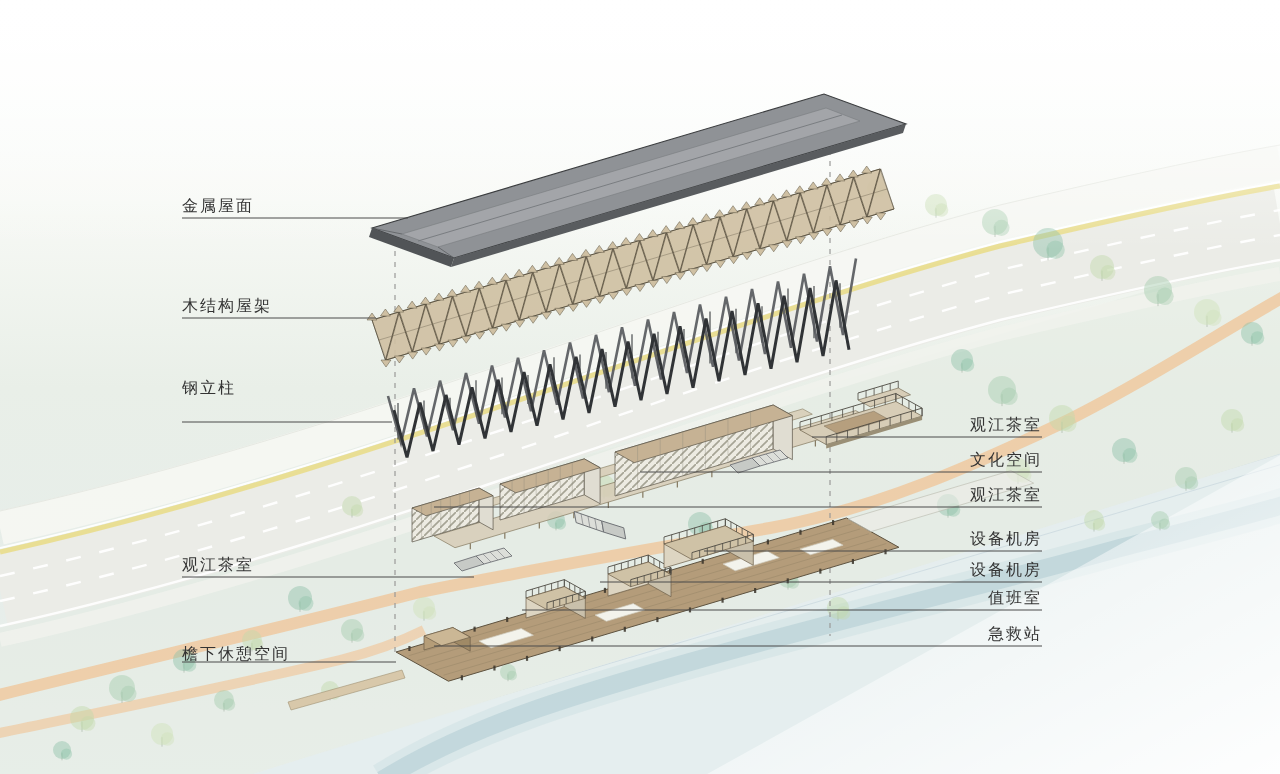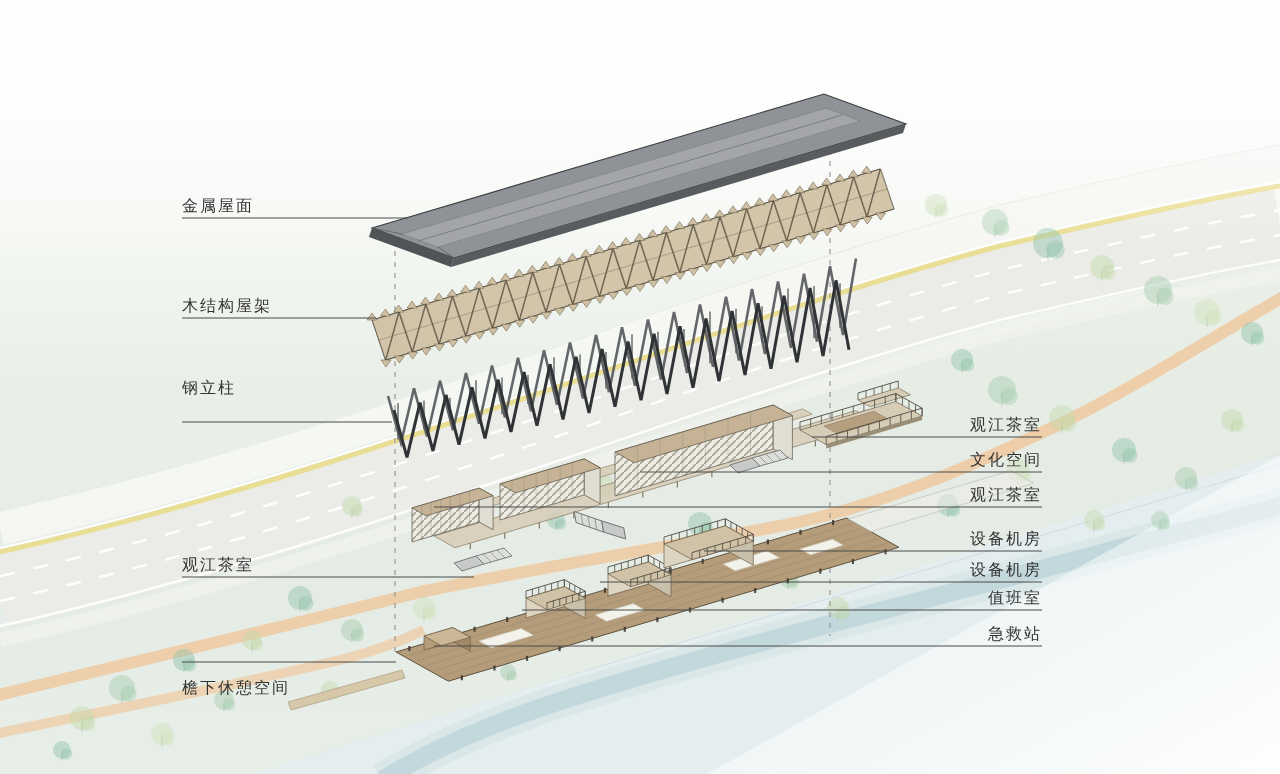--- a/index.html
+++ b/index.html
@@ -642,21 +642,21 @@
         <line x1="600" y1="582" x2="1042" y2="582" stroke="#4a4a4a" stroke-width="1" fill="none"></line>
         <line x1="522" y1="610" x2="1042" y2="610" stroke="#4a4a4a" stroke-width="1" fill="none"></line>
         <line x1="434" y1="646" x2="1042" y2="646" stroke="#4a4a4a" stroke-width="1" fill="none"></line>
       </g>
   </svg>
 
   <div class="lbl l" style="top:198px">金属屋面</div>
   <div class="lbl l" style="top:298px">木结构屋架</div>
   <div class="lbl l" style="top:380px">钢立柱</div>
   <div class="lbl l" style="top:557px">观江茶室</div>
-  <div class="lbl l" style="top:680px">檐下休憩空间</div>
+  <div class="lbl l" style="top:646px">檐下休憩空间</div>
 
   <div class="lbl r" style="top:417px">观江茶室</div>
   <div class="lbl r" style="top:452px">文化空间</div>
   <div class="lbl r" style="top:487px">观江茶室</div>
   <div class="lbl r" style="top:531px">设备机房</div>
   <div class="lbl r" style="top:562px">设备机房</div>
   <div class="lbl r" style="top:590px">值班室</div>
   <div class="lbl r" style="top:626px">急救站</div>
 </div>
 

